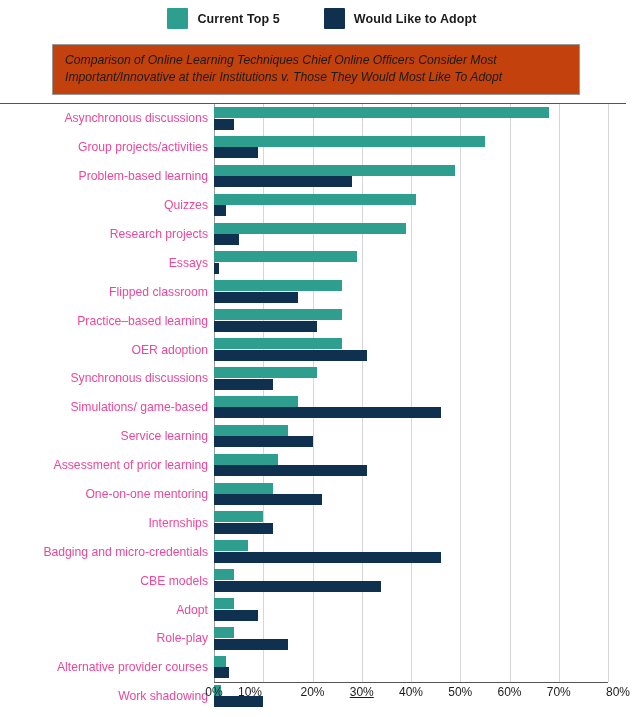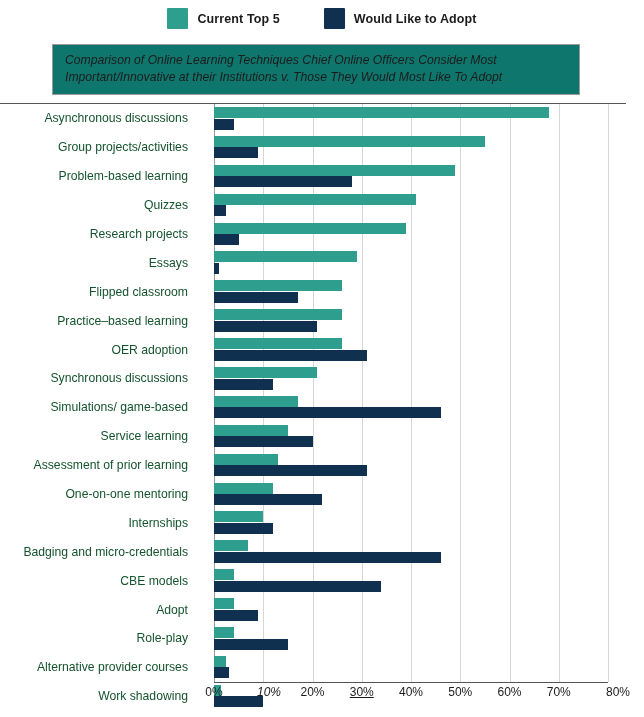--- a/index.html
+++ b/index.html
@@ -52,21 +52,21 @@
 
   
   .subtitle-box {
     position: absolute;
     top: 44px;
     left: 52px;
     width: 528px;
     box-sizing: border-box;
     border: 1px solid #9a9a9a;
     padding: 7px 12px 9px 12px;
-    background: #0f766e;
+    background: #c2410c;
   }
   .subtitle-text {
     font-style: italic;
     font-size: 12.2px;
     line-height: 16.5px;
     color: #1b1b1b;
     text-align: left;
   }
 
   
@@ -111,25 +111,25 @@
     width: 644px;
     height: 578px;
   }
   .row {
     position: relative;
     height: 28.9px;
     display: block;
   }
   .row-label {
     position: absolute;
-    right: 456px;           
+    right: 436px;           
     top: 50%;
     transform: translateY(-50%);
     font-size: 12.2px;
-    color: #14532d;
+    color: #ec4899;
     white-space: nowrap;
     text-align: right;
   }
   .bars {
     position: absolute;
     left: 214px;
     top: 0;
     height: 28.9px;
     width: 394px;
   }
@@ -350,21 +350,21 @@
           <div class="row-label">Work shadowing</div>
           <div class="bars">
             <div class="bar current" title="Work shadowing — Current Top 5: 1.5%" style="width: 7.3875px; background: rgb(46, 158, 143);"></div>
             <div class="bar adopt" title="Work shadowing — Would Like to Adopt: 10%" style="width: 49.25px; background: rgb(16, 48, 79);"></div>
           </div>
         </div>
       </div>
     <div class="xaxis-line"></div>
     <div class="xticks" id="xticks">
         <div class="xtick" style="left: 0px;">0%</div>
-        <div class="xtick" style="left: 55px; font-style: italic;">10%</div>
+        <div class="xtick" style="left: 36px;">10%</div>
         <div class="xtick" style="left: 98.5px;">20%</div>
         <div class="xtick" style="left: 147.75px; text-decoration: underline;">30%</div>
         <div class="xtick" style="left: 197px;">40%</div>
         <div class="xtick" style="left: 246.25px;">50%</div>
         <div class="xtick" style="left: 295.5px;">60%</div>
         <div class="xtick" style="left: 344.75px;">70%</div>
         <div class="xtick" style="left: 404px;">80%</div>
       </div>
   </div>
 

